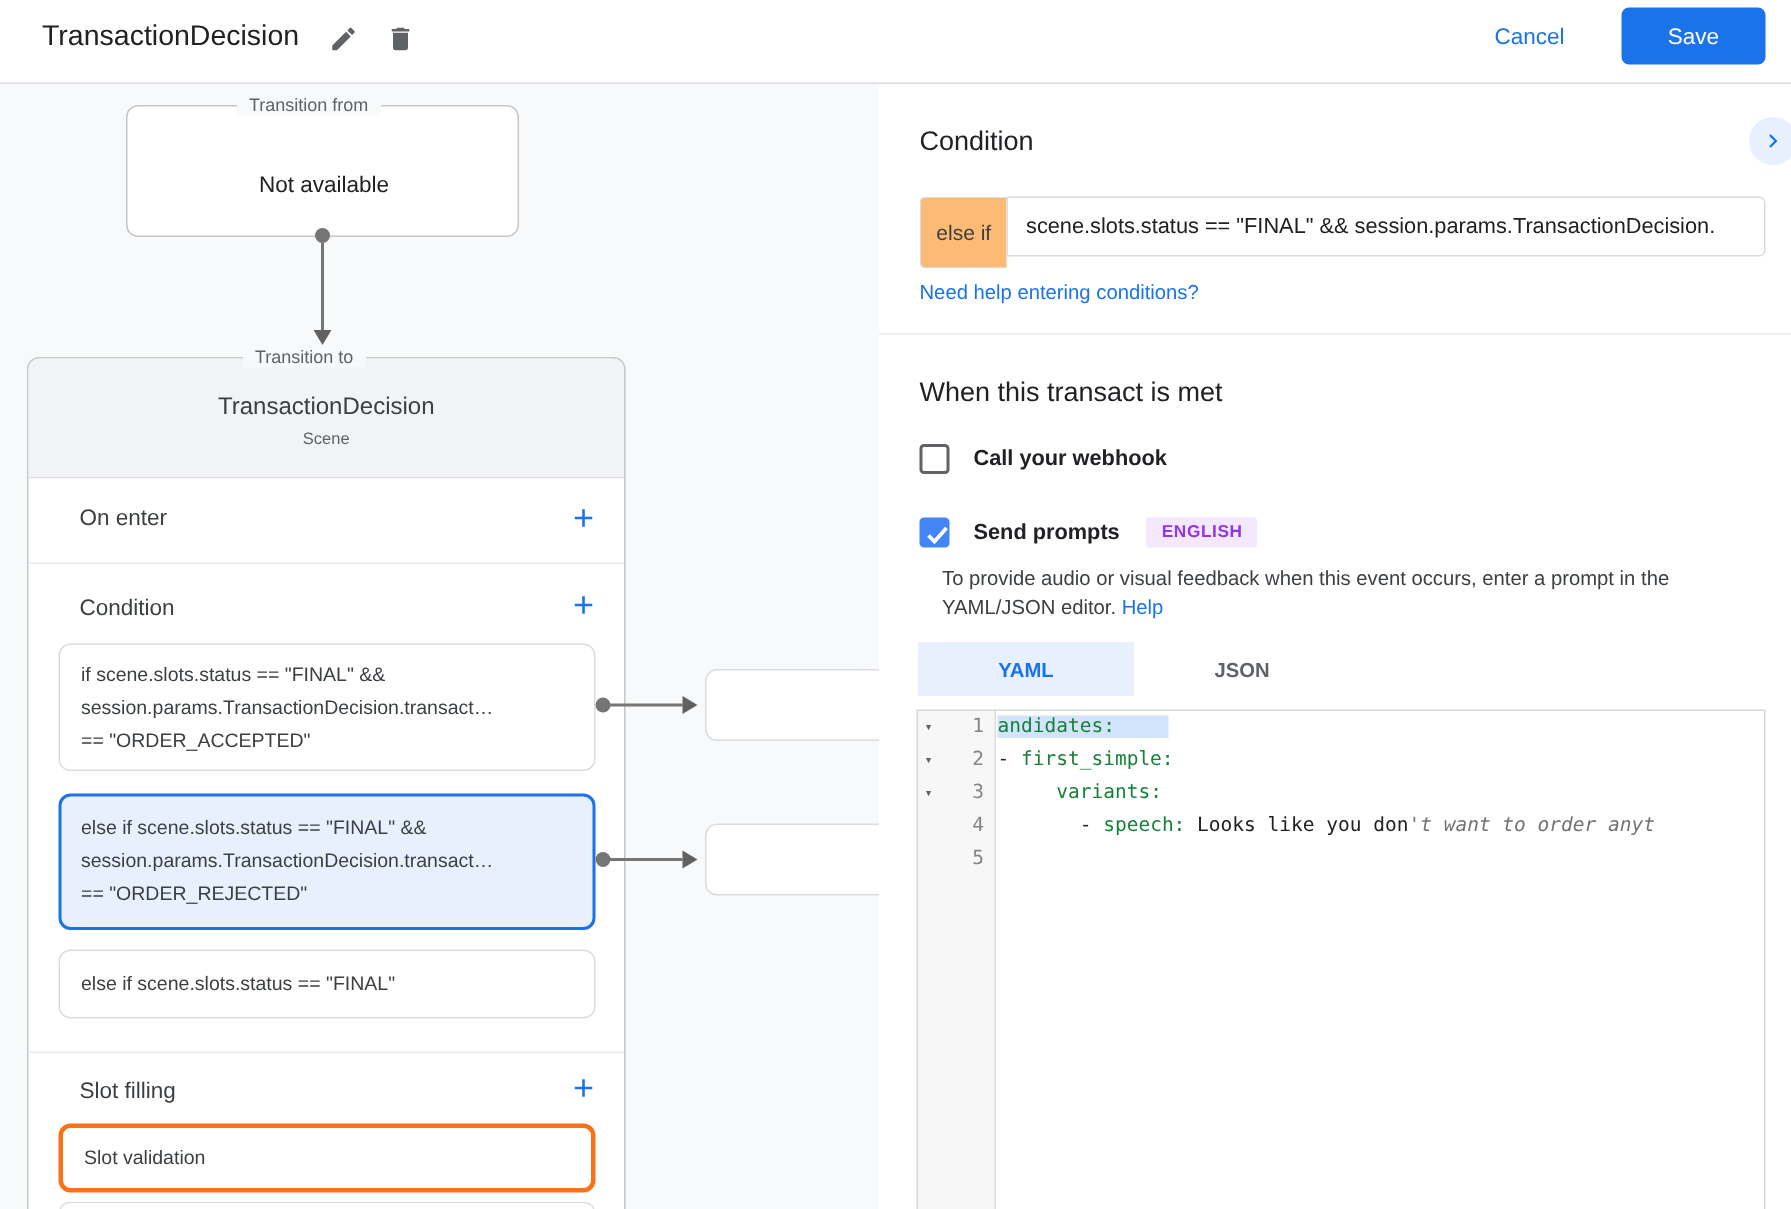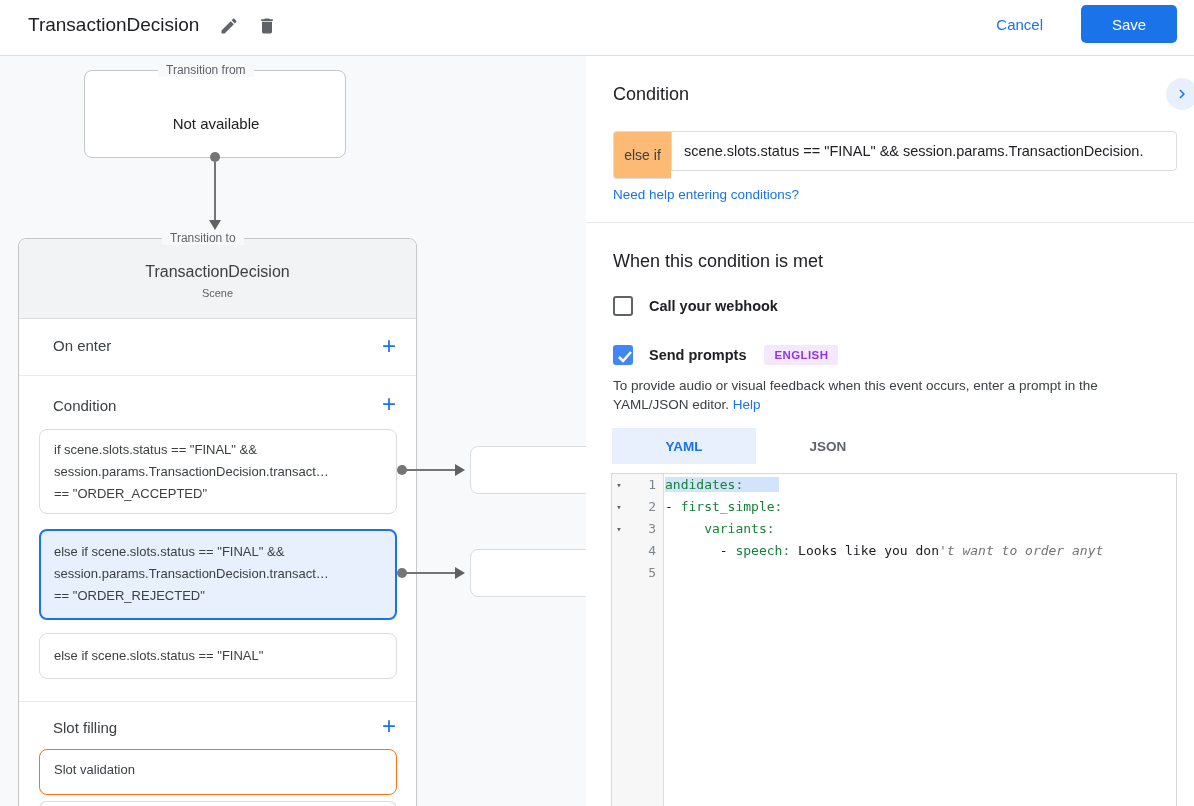--- a/index.html
+++ b/index.html
@@ -56,21 +56,21 @@
   .cond-cards { position:absolute; left:20px; top:190px; width:358px; }
   .cond-card { background:#fff; border:1px solid #dadce0; border-radius:8px; padding:9px 14px;
     font-size:13px; line-height:22px; color:#3c4043; height:85px; margin-bottom:15px; cursor:pointer; }
   .cond-card.selected { background:#e8f0fe; border:2px solid #1a73e8; height:91px; padding:10px 13px;
     margin-bottom:13px; }
   .cond-card.single { height:46px; padding:11px 14px; margin-bottom:0; }
   .scene-divider { position:absolute; left:0; top:462px; width:100%; height:1px; background:#e8eaed; }
   .lbl-slot { position:absolute; left:34px; top:480px; font-size:15px; color:#3c4043; }
   .plus-slot { top:477px; }
   .slot-card { position:absolute; left:20px; top:510px; width:358px; height:46px; background:#fff;
-    border:1px solid #f97316; border-radius:8px; padding:12px 14px; font-size:13px; color:#3c4043; cursor:pointer; }
+    border:3px solid #f97316; border-radius:8px; padding:12px 14px; font-size:13px; color:#3c4043; cursor:pointer; }
   .partial-card { position:absolute; left:20px; top:562px; width:358px; height:40px; background:#fff;
     border:1px solid #dadce0; border-radius:8px 8px 0 0; border-bottom:none; }
 
   
   .conn-dot1 { left:397px; top:409px; }
   .conn-dot2 { left:397px; top:512px; }
   .hline { position:absolute; height:2px; background:#757575; }
   .conn-line1 { left:403px; top:413px; width:52px; }
   .conn-line2 { left:403px; top:516px; width:52px; }
   .arrow-right { position:absolute; width:0; height:0; border-top:6px solid transparent;
@@ -106,21 +106,21 @@
   .row-prompts { top:289px; }
   .checkbox { width:20px; height:20px; border:2px solid #5f6368; border-radius:3px; background:#fff;
     cursor:pointer; flex:0 0 auto; }
   .checkbox.checked { background:#4285f4; border-color:#4285f4; position:relative; }
   .checkbox.checked svg { position:absolute; left:2px; top:3px; width:16px; height:14px; fill:none;
     stroke:#fff; stroke-width:2.5; }
   .check-label { margin-left:16px; font-size:14.5px; font-weight:bold; color:#202124; }
   .lang-badge { margin-left:18px; background:#f3e8fd; color:#9334e6; font-size:11.5px; font-weight:bold;
     letter-spacing:0.4px; padding:4px 10px; border-radius:2px; }
 
-  .desc { position:absolute; left:27px; top:320px; width:556px; font-size:13.5px; line-height:19px; color:#3c4043; }
+  .desc { position:absolute; left:42px; top:320px; width:556px; font-size:13.5px; line-height:19px; color:#3c4043; }
   .desc a { color:#1a73e8; text-decoration:none; cursor:pointer; }
 
   .tabs { position:absolute; left:26px; top:372px; display:flex; }
   .tab { width:144px; height:36px; display:flex; align-items:center; justify-content:center;
     font-size:13.5px; font-weight:bold; color:#5f6368; cursor:pointer; border:none; background:transparent;
     font-family:"Liberation Sans", sans-serif; }
   .tab.active { background:#e8f0fe; color:#1a73e8; }
 
   .editor { position:absolute; left:25px; top:417px; width:566px; height:345px; border:1px solid #d7d7d7;
     background:#fff; font-family:"DejaVu Sans Mono", monospace; font-size:13px; overflow:hidden; }
@@ -221,21 +221,21 @@
       </svg>
   </button>
 
   <div class="cond-row">
     <div class="cond-prefix">else if</div>
     <input class="cond-input" type="text" value="scene.slots.status == &quot;FINAL&quot; &amp;&amp; session.params.TransactionDecision." style="">
   </div>
   <a class="help-link">Need help entering conditions?</a>
 
   <div class="panel-divider"></div>
-  <div class="panel-heading h-when">When this condition is met</div>
+  <div class="panel-heading h-when">When this transact is met</div>
 
   <div class="check-row row-webhook">
     <div class="checkbox"></div>
     <span class="check-label">Call your webhook</span>
   </div>
 
   <div class="check-row row-prompts">
     <div class="checkbox checked">
       <svg viewBox="0 0 16 14">
           <polyline points="2,7 6,11 14,2"></polyline>

